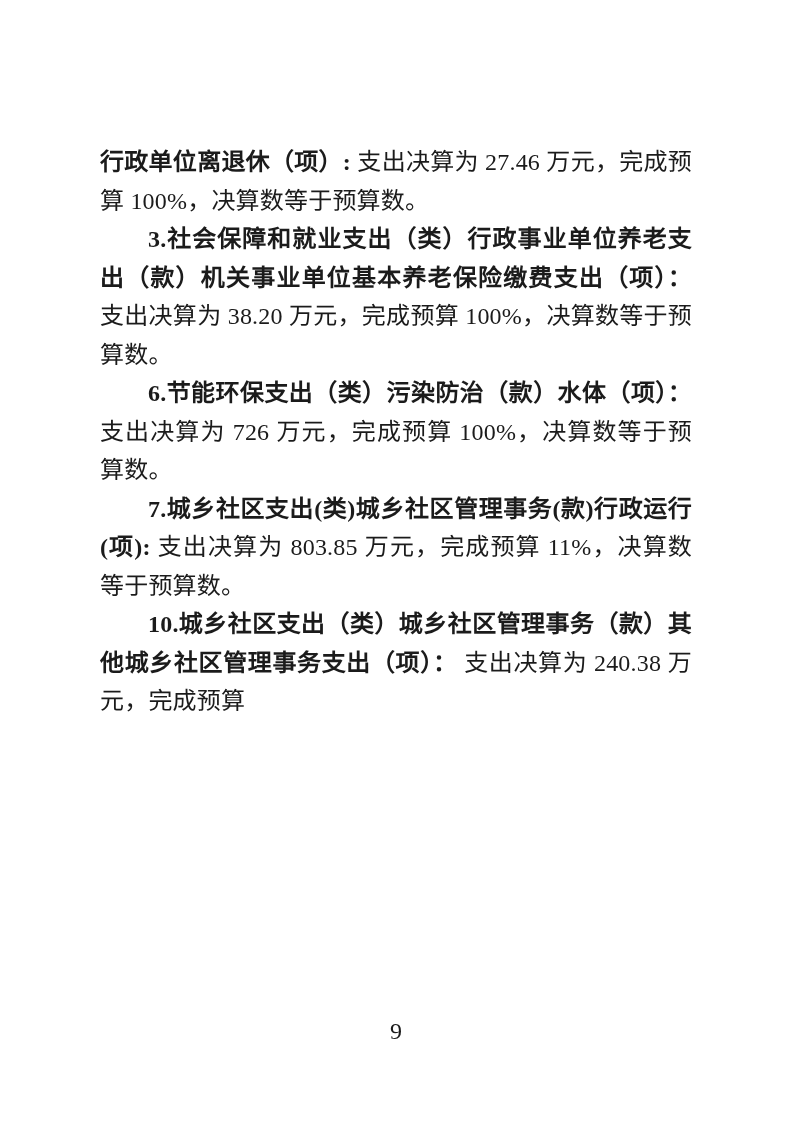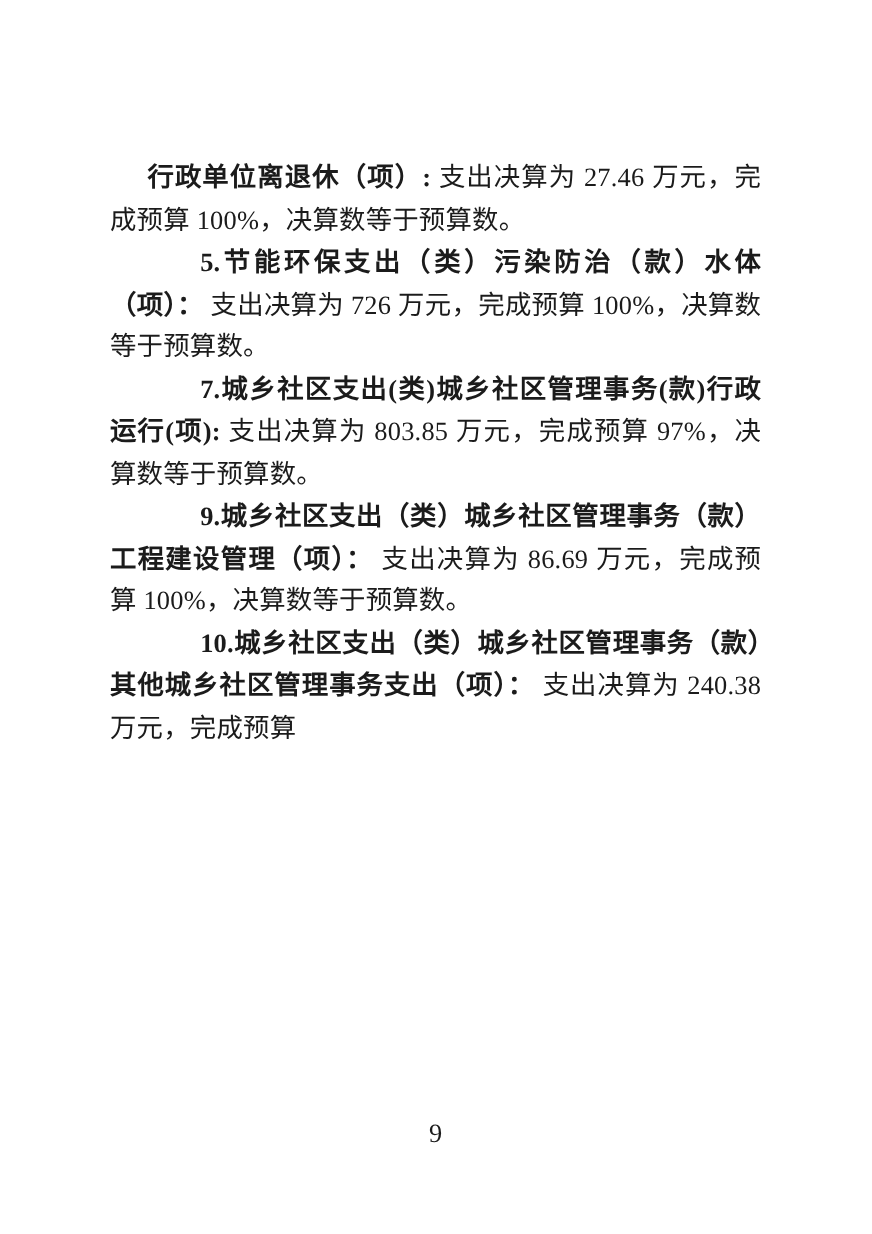--- a/index.html
+++ b/index.html
@@ -29,21 +29,20 @@
   }
   .para {
     margin: 0;
     padding: 0;
   }
   .para.indent {
     text-indent: 2em;
   }
   .para .heading {
     font-weight: 700;
-    margin-left: 34px;
   }
   .para .body-text {
     font-weight: 400;
   }
   .page-number {
     position: absolute;
     left: 100px;
     top: 1018px;
     width: 592px;
     text-align: center;
@@ -54,35 +53,35 @@
 </head>
 <body>
 
 <div class="page">
   <div class="content">
 
     <p class="para">
       <span class="heading">行政单位离退休（项）: </span><span class="body-text">支出决算为 27.46 万元，完成预算 100%，决算数等于预算数。</span>
     </p>
 
+    <p class="para indent">
+      <span class="heading">3.社会保障和就业支出（类）行政事业单位养老支出（款）机关事业单位基本养老保险缴费支出（项）： </span><span class="body-text">支出决算为 38.20 万元，完成预算 100%，决算数等于预算数。</span>
+    </p>
 
 
 
     <p class="para indent">
-      <span class="heading">5.节能环保支出（类）污染防治（款）水体（项）： </span><span class="body-text">支出决算为 726 万元，完成预算 100%，决算数等于预算数。</span>
+      <span class="heading">6.节能环保支出（类）污染防治（款）水体（项）： </span><span class="body-text">支出决算为 726 万元，完成预算 100%，决算数等于预算数。</span>
     </p>
 
     <p class="para indent">
-      <span class="heading">7.城乡社区支出(类)城乡社区管理事务(款)行政运行(项): </span><span class="body-text">支出决算为 803.85 万元，完成预算 97%，决算数等于预算数。</span>
+      <span class="heading">7.城乡社区支出(类)城乡社区管理事务(款)行政运行(项): </span><span class="body-text">支出决算为 803.85 万元，完成预算 11%，决算数等于预算数。</span>
     </p>
 
 
-    <p class="para indent">
-      <span class="heading">9.城乡社区支出（类）城乡社区管理事务（款）工程建设管理（项）： </span><span class="body-text">支出决算为 86.69 万元，完成预算 100%，决算数等于预算数。</span>
-    </p>
 
     <p class="para indent">
       <span class="heading">10.城乡社区支出（类）城乡社区管理事务（款）其他城乡社区管理事务支出（项）： </span><span class="body-text">支出决算为 240.38 万元，完成预算</span>
     </p>
 
   </div>
 
   <div class="page-number">9</div>
 </div>
 

